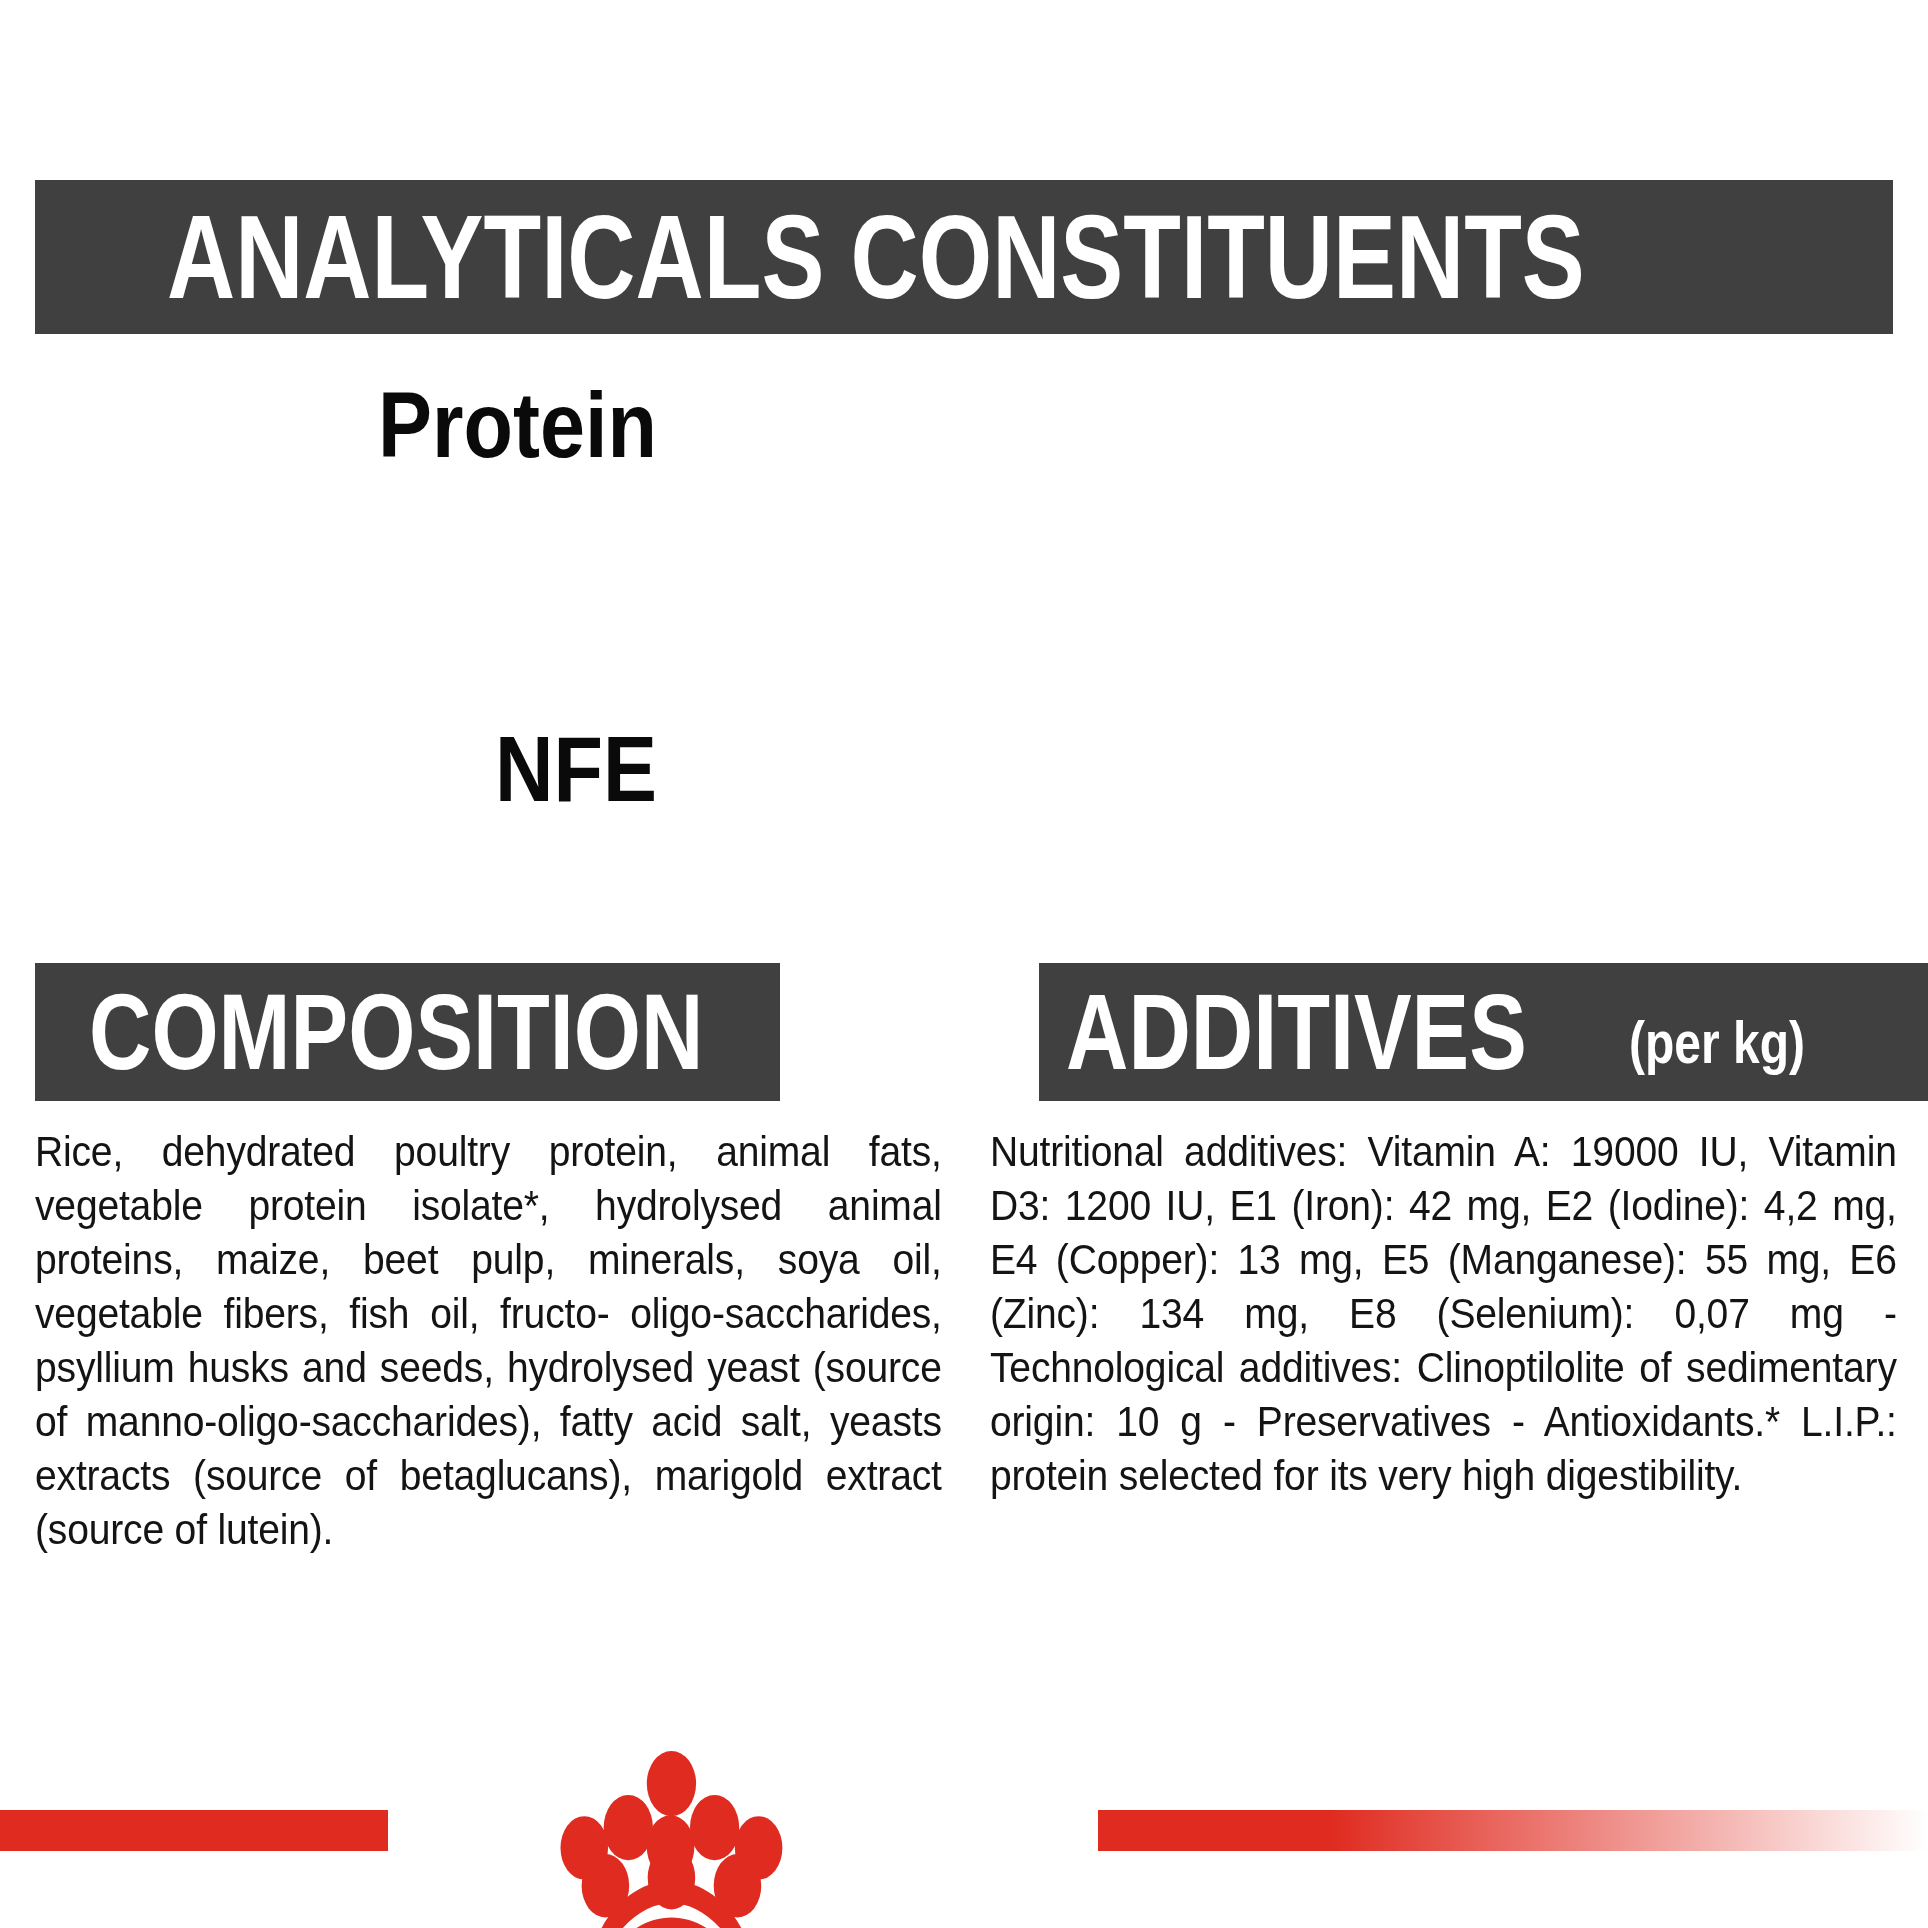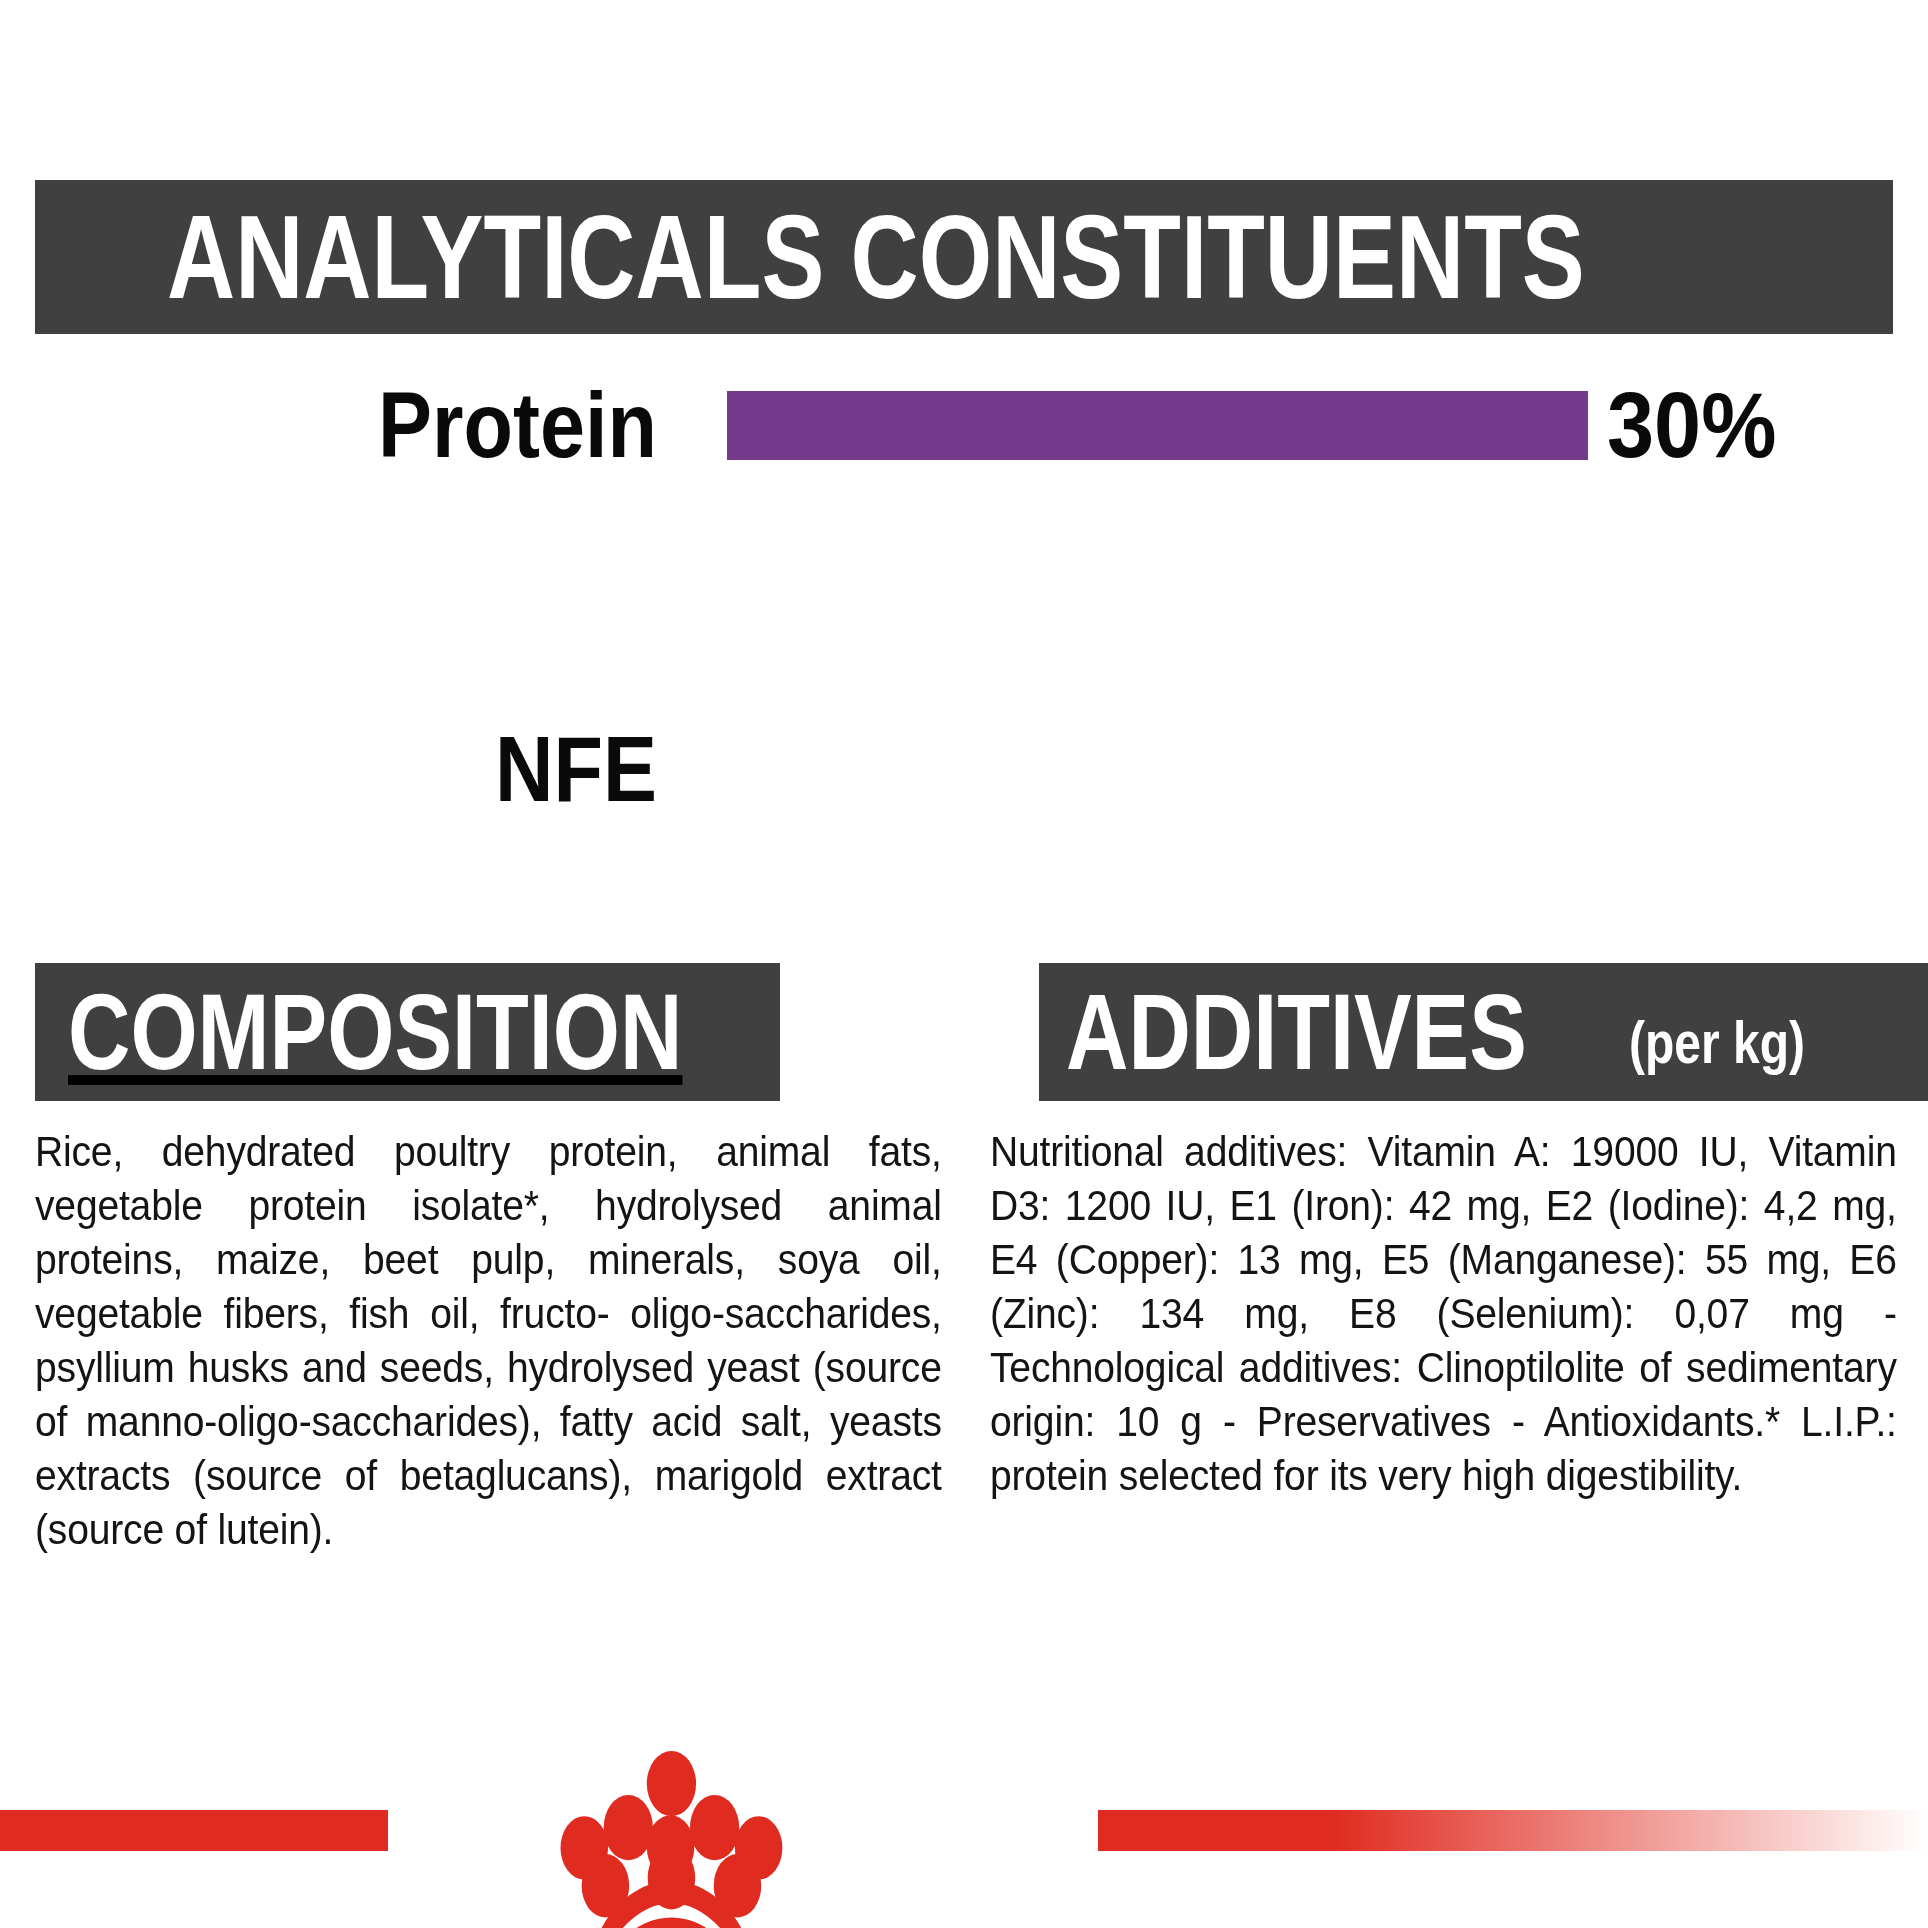--- a/index.html
+++ b/index.html
@@ -42,22 +42,21 @@
   #analyticals-header .hdr-text {
     font-size: 118px;
     line-height: 118px;
   }
 
   #composition-header {
     left: 35px;
     top: 963px;
     width: 745px;
     height: 138px;
-    padding-left: 33px;
-    text-decoration: underline;
+    padding-left: 54px;
   }
   #composition-header .hdr-text {
     font-size: 108px;
     line-height: 108px;
   }
 
   #additives-header {
     left: 1039px;
     top: 963px;
     width: 905px;
@@ -190,24 +189,20 @@
 <body>
 
 <div class="hdr-bar" id="analyticals-header">
   <span class="hdr-text">ANALYTICALS CONSTITUENTS</span>
 </div>
 
 <div id="chart">
 
   <div class="chart-row" style="top:0px;">
     <span class="row-label">Protein</span>
-    <span class="bar-wrap">
-      <span class="bar" style="width:861px;"></span>
-      <span class="bar-value">30%</span>
-    </span>
   </div>
 
 
 
   <div class="chart-row" style="top:344px;">
     <span class="row-label">NFE</span>
   </div>
 
 </div>
 

